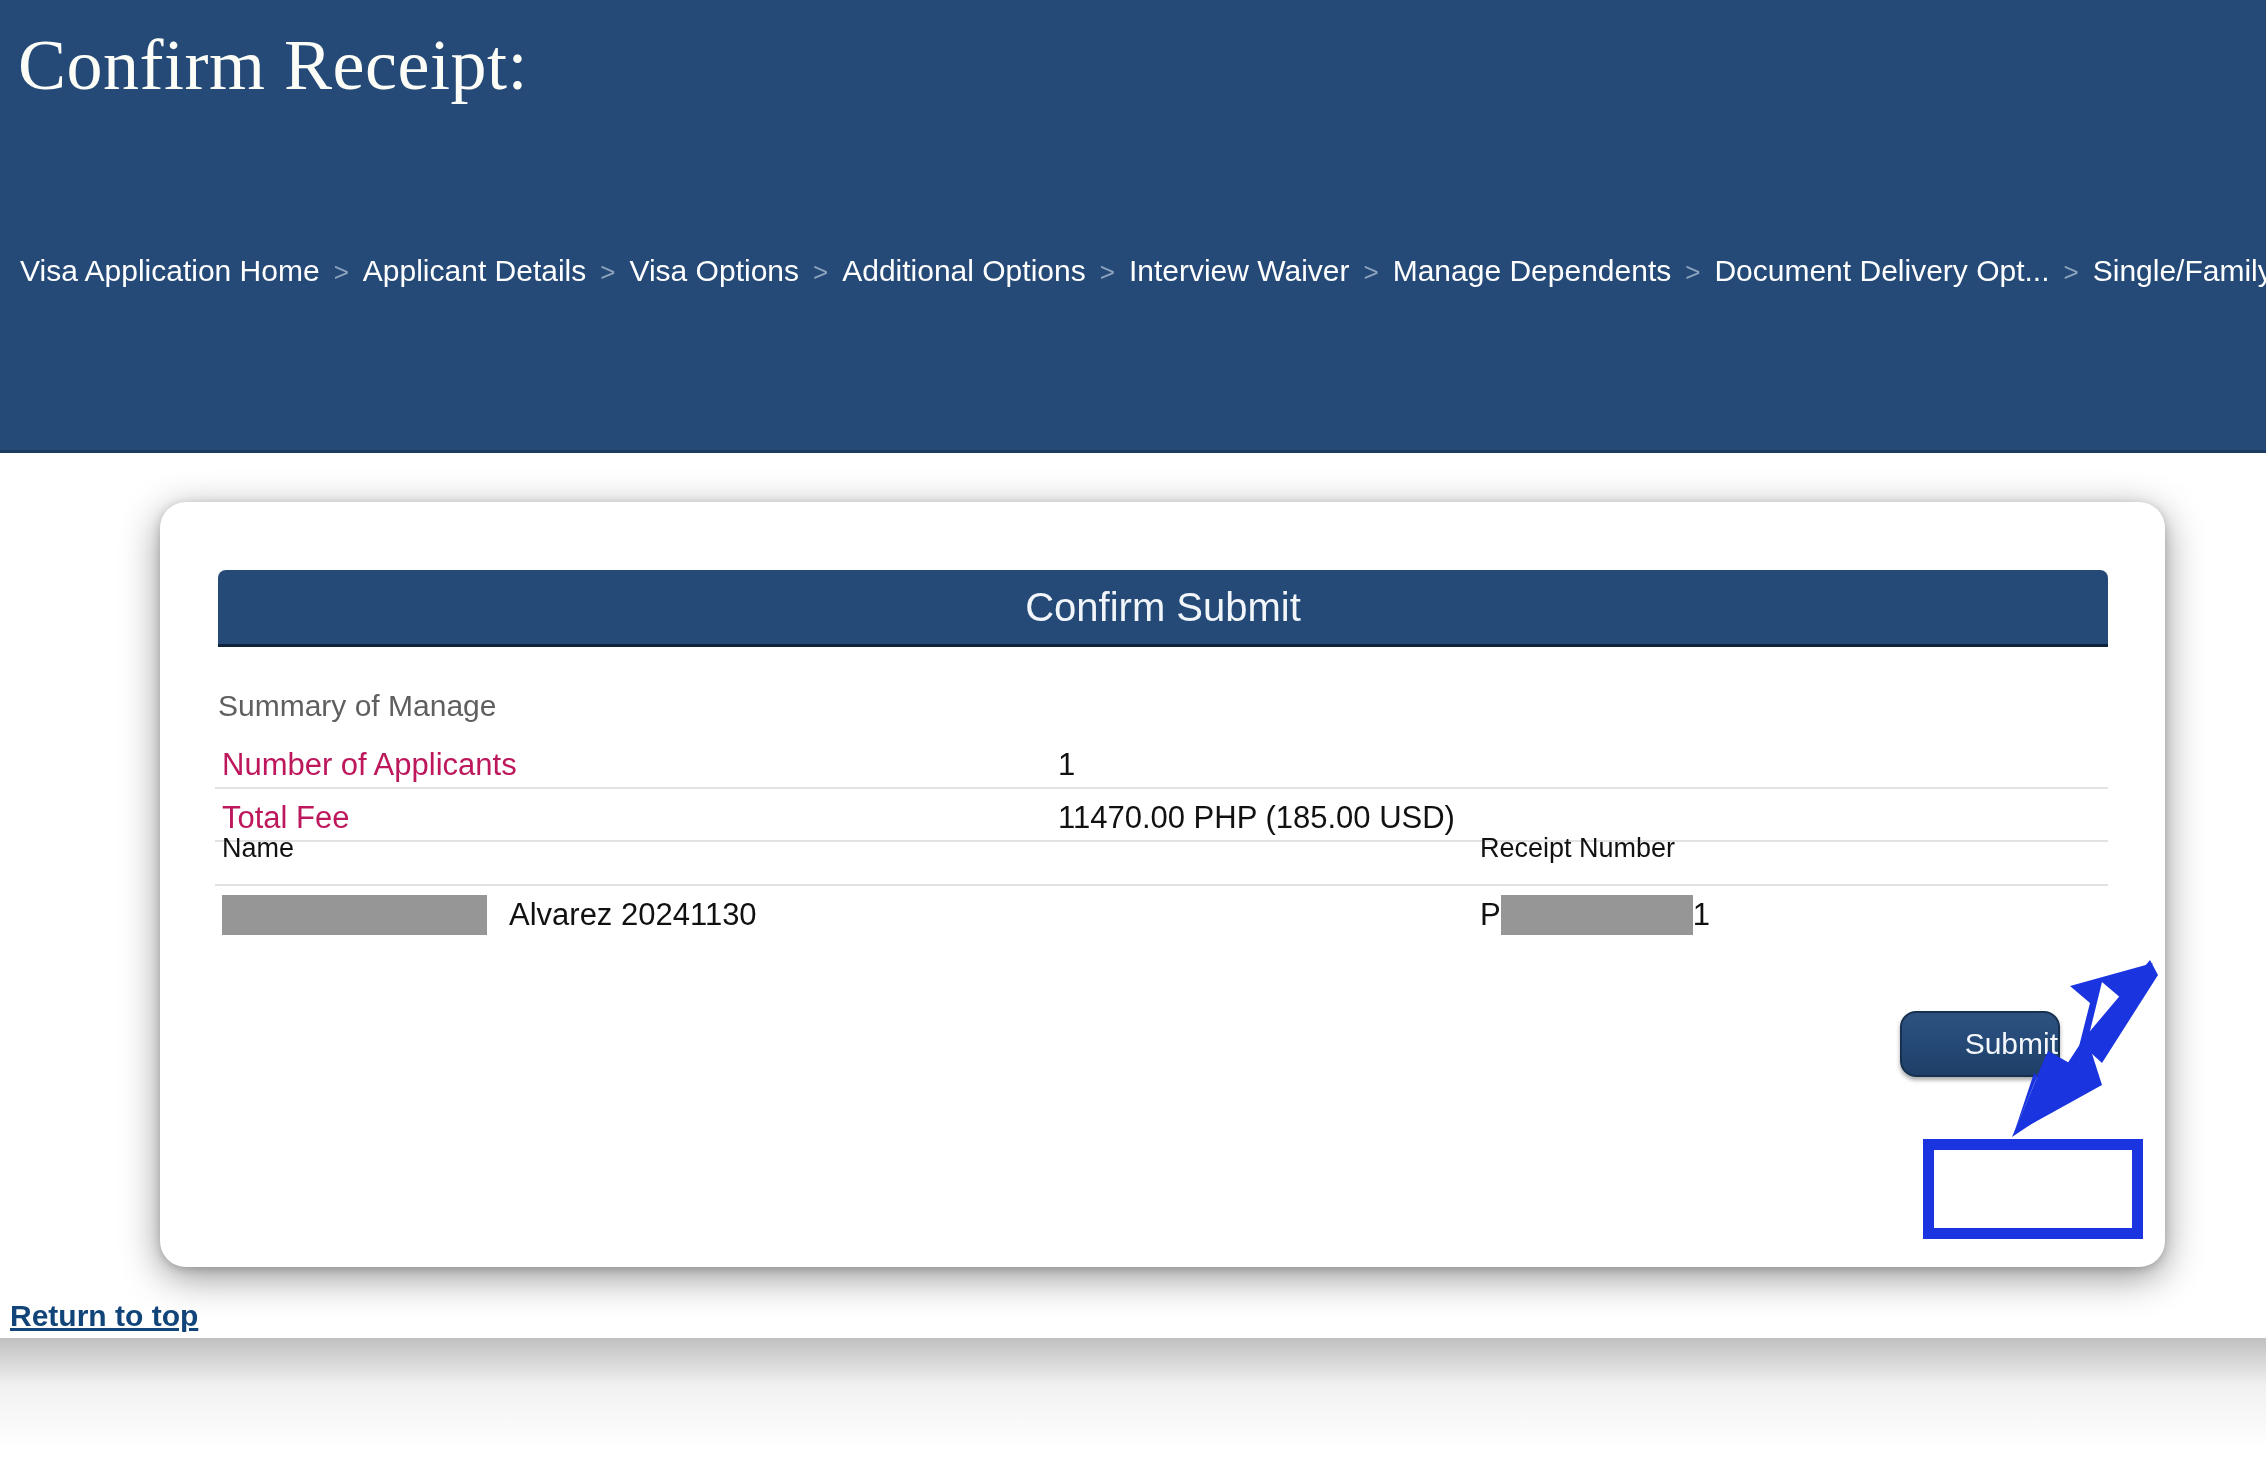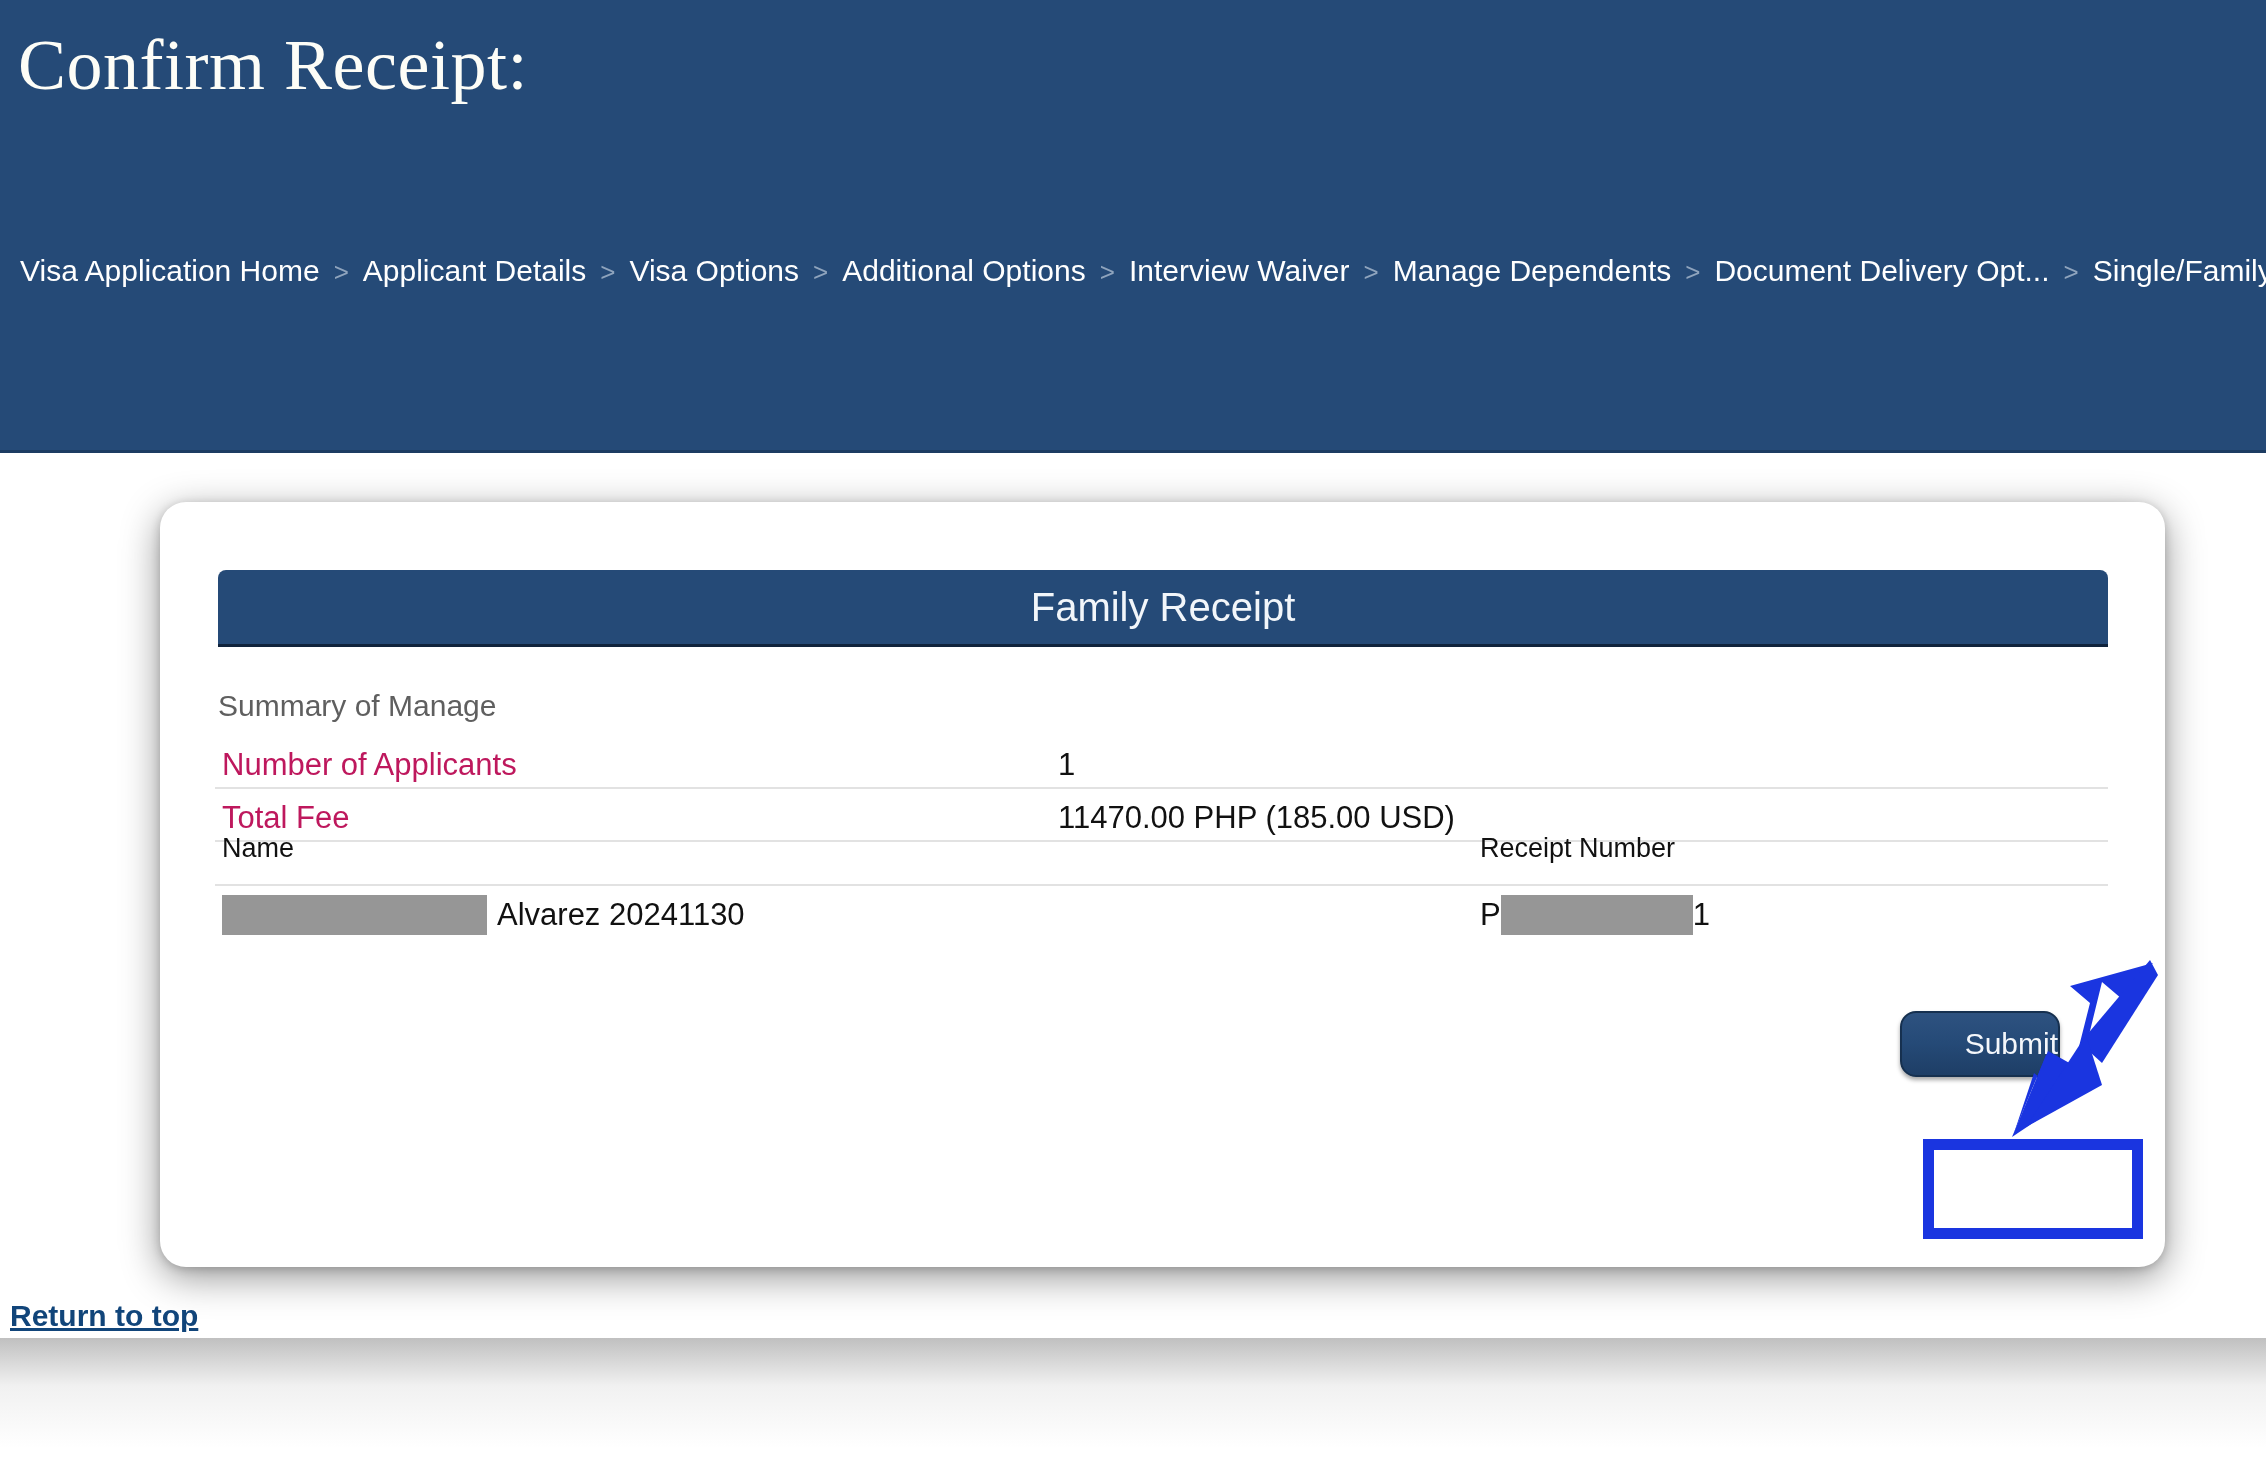--- a/index.html
+++ b/index.html
@@ -261,21 +261,21 @@
 <div id="header-band">
   <h1 id="page-title">Confirm Receipt:</h1>
   <nav id="breadcrumb"><a class="crumb">Visa Application Home</a><span class="crumb-sep">&gt;</span><a class="crumb">Applicant Details</a><span class="crumb-sep">&gt;</span><a class="crumb">Visa Options</a><span class="crumb-sep">&gt;</span><a class="crumb">Additional Options</a><span class="crumb-sep">&gt;</span><a class="crumb">Interview Waiver</a><span class="crumb-sep">&gt;</span><a class="crumb">Manage Dependents</a><span class="crumb-sep">&gt;</span><a class="crumb">Document Delivery Opt...</a><span class="crumb-sep">&gt;</span><a class="crumb">Single/Family Payment...</a></nav>
 </div>
 
 <div id="body-area"></div>
 
 <div id="receipt-card">
 
   <div id="card-header">
-    <div id="card-header-title">Family Receipt</div>
+    <div id="card-header-title">Confirm Submit</div>
   </div>
 
   <div id="summary-label">Summary of Manage</div>
 
   <div id="charges-container">
       <div class="charge-row" style="top: 243px;">
         <div class="charge-label">Number of Applicants</div>
         <div class="charge-value">1</div>
       </div>
       <div class="divider" style="top: 285px;"></div>
@@ -285,21 +285,21 @@
       </div>
       <div class="divider" style="top: 338px;"></div>
     </div>
 
   <div class="col-head" id="name-head">Name</div>
   <div class="col-head" id="receipt-head">Receipt Number</div>
   <div class="divider" id="applicant-divider" style="top:382px;"></div>
 
   <div class="cell" id="name-cell">
     <span class="redaction" id="name-redaction"></span>
-    <span id="name-text" style="padding-left:10px;">Alvarez 20241130</span>
+    <span id="name-text" style="padding-left:22px;">Alvarez 20241130</span>
   </div>
 
   <div class="cell" id="receipt-cell">
     <span id="receipt-prefix">P</span>
     <span class="redaction" id="receipt-redaction"></span>
     <span id="receipt-suffix">1</span>
   </div>
 
   <div id="submit-wrap">
     <button id="submit-button">Submit</button>

